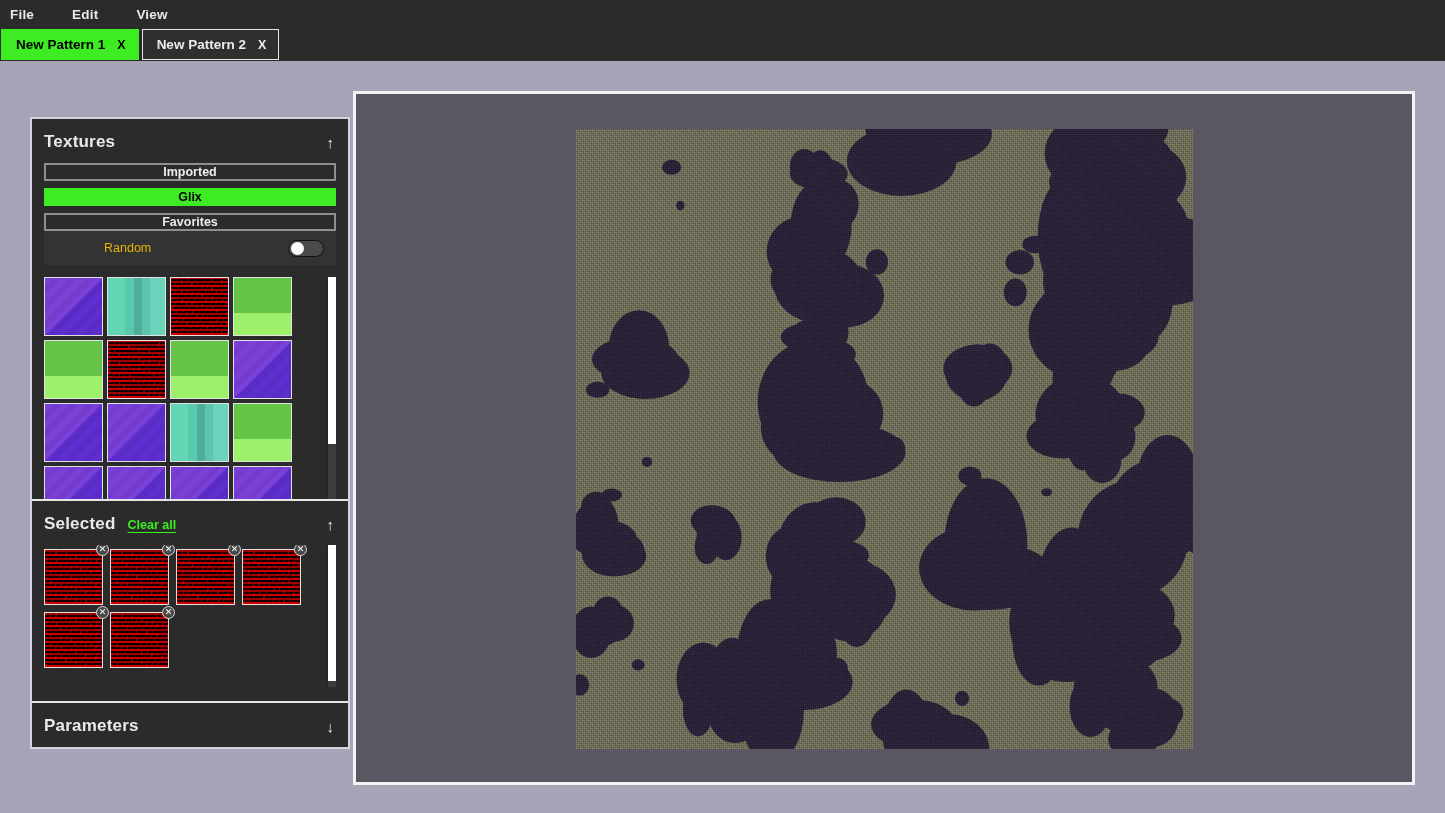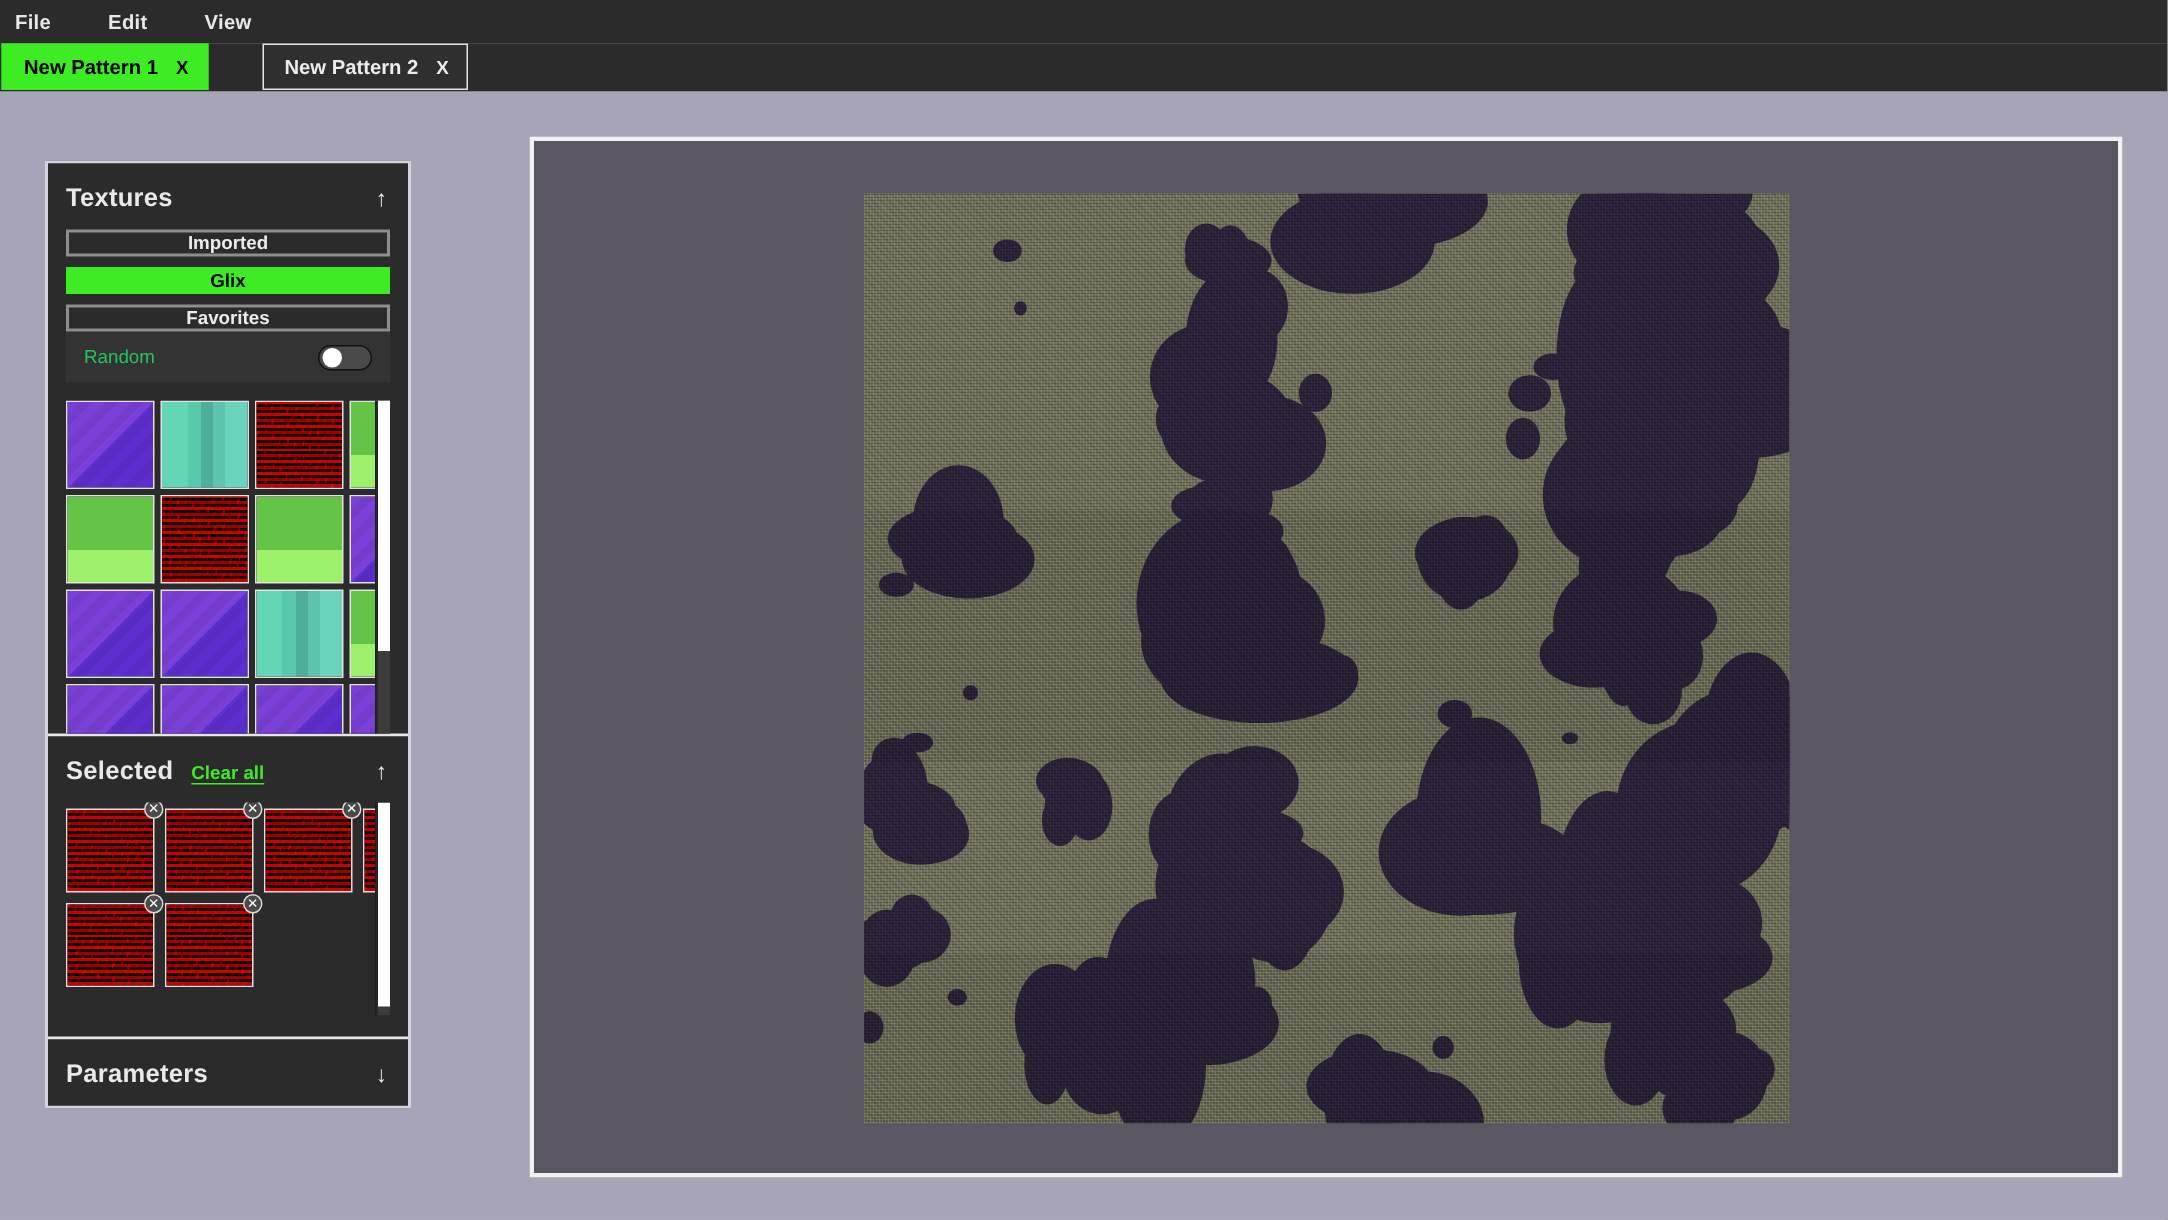--- a/index.html
+++ b/index.html
@@ -27,21 +27,20 @@
     cursor: default;
   }
 
   
   .tabbar {
     height: 32px;
     background: #2b2b2b;
     display: flex;
     align-items: flex-start;
     padding-left: 1px;
-    gap: 33px;
   }
   .tab {
     height: 31px;
     display: flex;
     align-items: center;
     gap: 12px;
     padding: 0 12px 0 14px;
     font-size: 13.5px;
     font-weight: bold;
     cursor: default;
@@ -64,22 +63,22 @@
   
   .workspace {
     position: relative;
     height: 752px;
     background: #a8a4b8;
   }
 
   
   .sidebar {
     position: absolute;
-    left: 30px; top: 46px;
-    width: 244px;
+    left: 30px; top: 56px;
+    width: 320px;
     border: 2px solid #d4d2dc;
     background: #2b2b2b;
   }
   .panel { background: #2b2b2b; }
   .panel-sep { height: 2px; background: #e6e6e6; }
 
   .panel-head {
     display: flex;
     align-items: center;
     justify-content: space-between;
@@ -140,21 +139,21 @@
   }
   .toggle-row {
     margin: 0 12px;
     height: 34px;
     background: #333333;
     display: flex;
     align-items: center;
     justify-content: space-between;
     padding: 0 12px 0 12px;
   }
-  .toggle-label { color: #22c55e; font-size: 12.5px; }
+  .toggle-label { color: #eab308; font-size: 12.5px; margin-left: 48px; }
   .toggle {
     width: 36px; height: 17px;
     border-radius: 9px;
     background: #4a4a4a;
     border: 1px solid #111;
     position: relative;
     cursor: pointer;
   }
   .toggle .knob {
     position: absolute;

